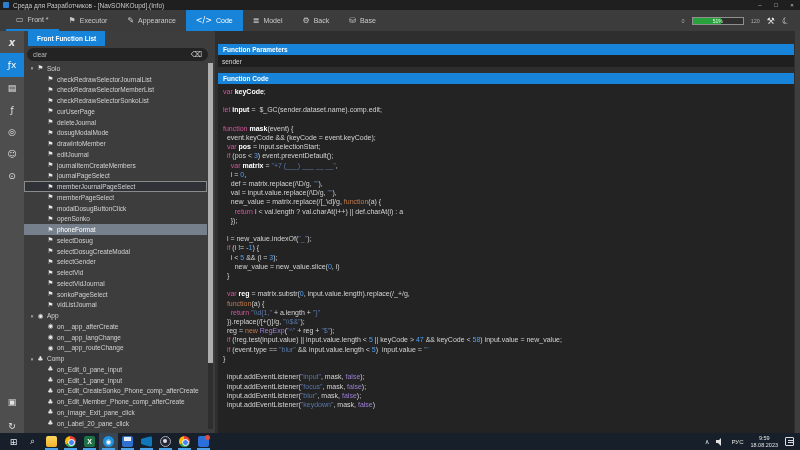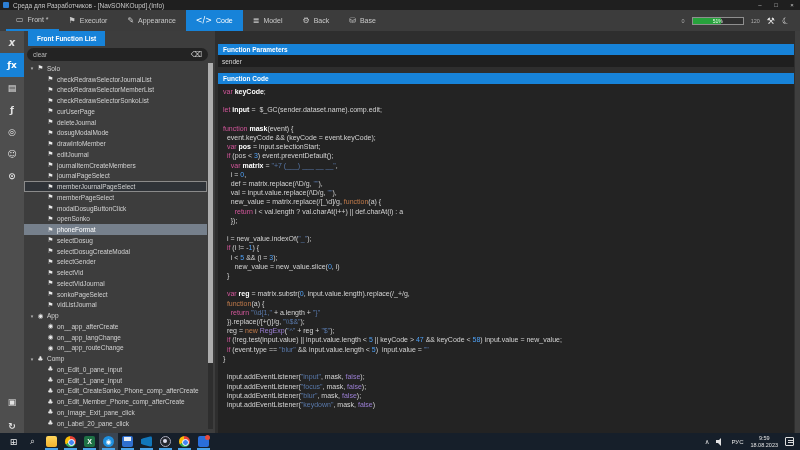--- a/index.html
+++ b/index.html
@@ -26,21 +26,21 @@
   #pfill{position:absolute;left:0;top:0;bottom:0;background:#27a23c;}
   #ptext{position:absolute;left:0;top:0;width:100%;height:100%;display:flex;align-items:center;justify-content:center;color:#eaffea;font-size:5px;}
   .tbico{color:#e6e6e6;font-size:9px;font-family:"DejaVu Sans",sans-serif;}
   #moon-icon{display:inline-block;transform:rotate(-20deg);}
 
   
   #main{position:absolute;left:0;top:31px;width:800px;height:402px;background:#2e2e2e;}
 
   
   #iconstrip{position:absolute;left:0;top:0;width:24px;height:402px;background:#4e4e4e;}
-  .sico{width:24px;height:22px;display:flex;align-items:center;justify-content:center;color:#e2e2e2;font-size:9px;font-family:"DejaVu Sans",sans-serif;font-weight:bold;}
+  .sico{width:24px;height:22px;display:flex;align-items:center;justify-content:center;color:#e2e2e2;font-size:9px;font-family:"DejaVu Sans",sans-serif;}
   .sico.active{background:#1783d9;height:24px;color:#fff;}
   .sico.italic{font-style:italic;font-weight:bold;font-size:10px;}
   .sico.abs{position:absolute;left:0;}
 
   
   #treepanel{position:absolute;left:24px;top:0;width:191px;height:402px;background:#3d3d3d;overflow:hidden;}
   #fnlist-tab{position:absolute;left:4px;top:0;height:15px;background:#1783d9;color:#fff;font-size:6.5px;font-weight:bold;display:flex;align-items:center;padding:0 9px;}
   #searchbox{position:absolute;left:3px;top:17px;width:181px;height:13px;background:#232323;border-radius:7px;display:flex;align-items:center;color:#b9b9b9;font-size:6.5px;padding:0 6px;}
   #clear-icon{margin-left:auto;color:#cfcfcf;font-size:8px;font-family:"DejaVu Sans",sans-serif;}
   #tree{position:absolute;left:0;top:32px;width:183px;height:370px;overflow:hidden;}

